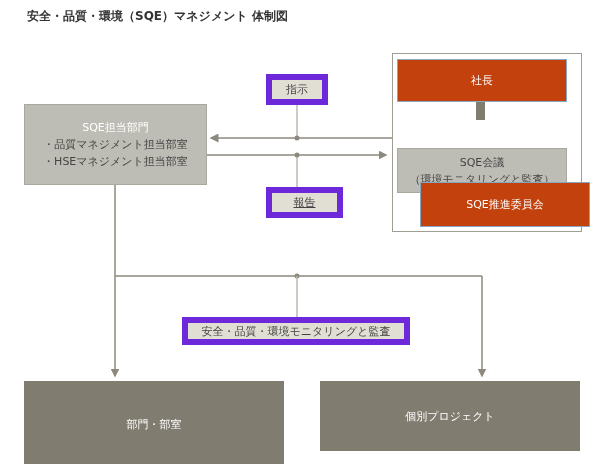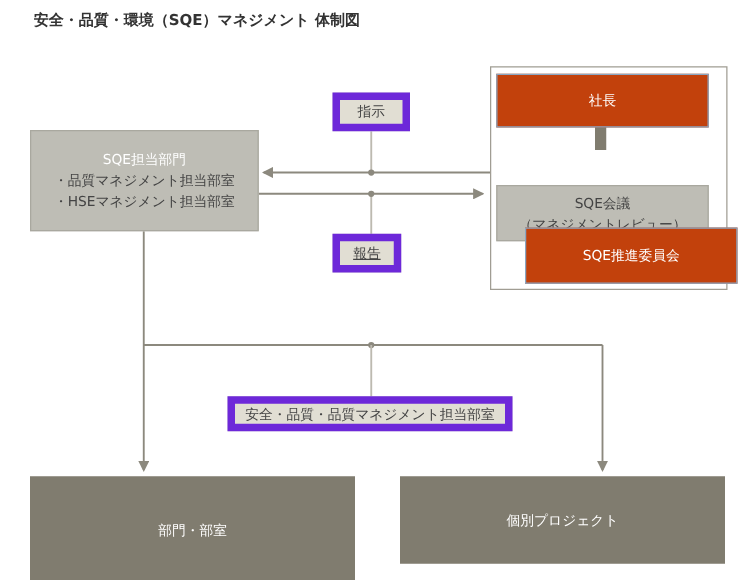--- a/index.html
+++ b/index.html
@@ -50,30 +50,30 @@
   <line x1="297" y1="276" x2="297" y2="318" stroke="#bdbab0" stroke-width="1.5"></line>
 </svg>
 
 <div class="box gray dept">
   <div class="first">SQE担当部門</div>
   <div>・品質マネジメント担当部室</div>
   <div>・HSEマネジメント担当部室</div>
 </div>
 
 <div class="box label-box" style="left:266px; top:74px; width:62px; height:31px;">指示</div>
-<div class="box label-box" style="left:266px; top:187px; width:55px; height:31px;text-decoration:underline;">報告</div>
+<div class="box label-box" style="left:266px; top:187px; width:77px; height:31px;text-decoration:underline;">報告</div>
 
 <div class="abs frame"></div>
 <div class="abs" style="left:476px; top:100px; width:9px; height:20px; background:#807c6f;"></div>
 <div class="abs" style="left:476px; top:166px; width:9px; height:18px; background:#807c6f;"></div>
 <div class="box blue" style="left:397px; top:59px; width:170px; height:43px;">社長</div>
 <div class="box gray" style="left:397px; top:118px; width:170px; height:45px; color:#444;margin-top:30px;">
   <div>SQE会議</div>
-  <div>（マネジメントレビュー）</div>
+  <div>（環境モニタリングと監査）</div>
 </div>
 <div class="box blue" style="left:420px; top:182px; width:170px; height:45px;">SQE推進委員会</div>
 
-<div class="box label-box" style="left:182px; top:317px; width:228px; height:28px;">安全・品質・品質マネジメント担当部室</div>
+<div class="box label-box" style="left:182px; top:317px; width:228px; height:28px;">安全・品質・環境モニタリングと監査</div>
 
 <div class="box dark" style="left:24px; top:381px; width:260px; height:86px;">
   <div>部門・部室</div>
 </div>
 <div class="box dark" style="left:320px; top:381px; width:260px; height:70px;">個別プロジェクト</div>
 
 </body></html>

